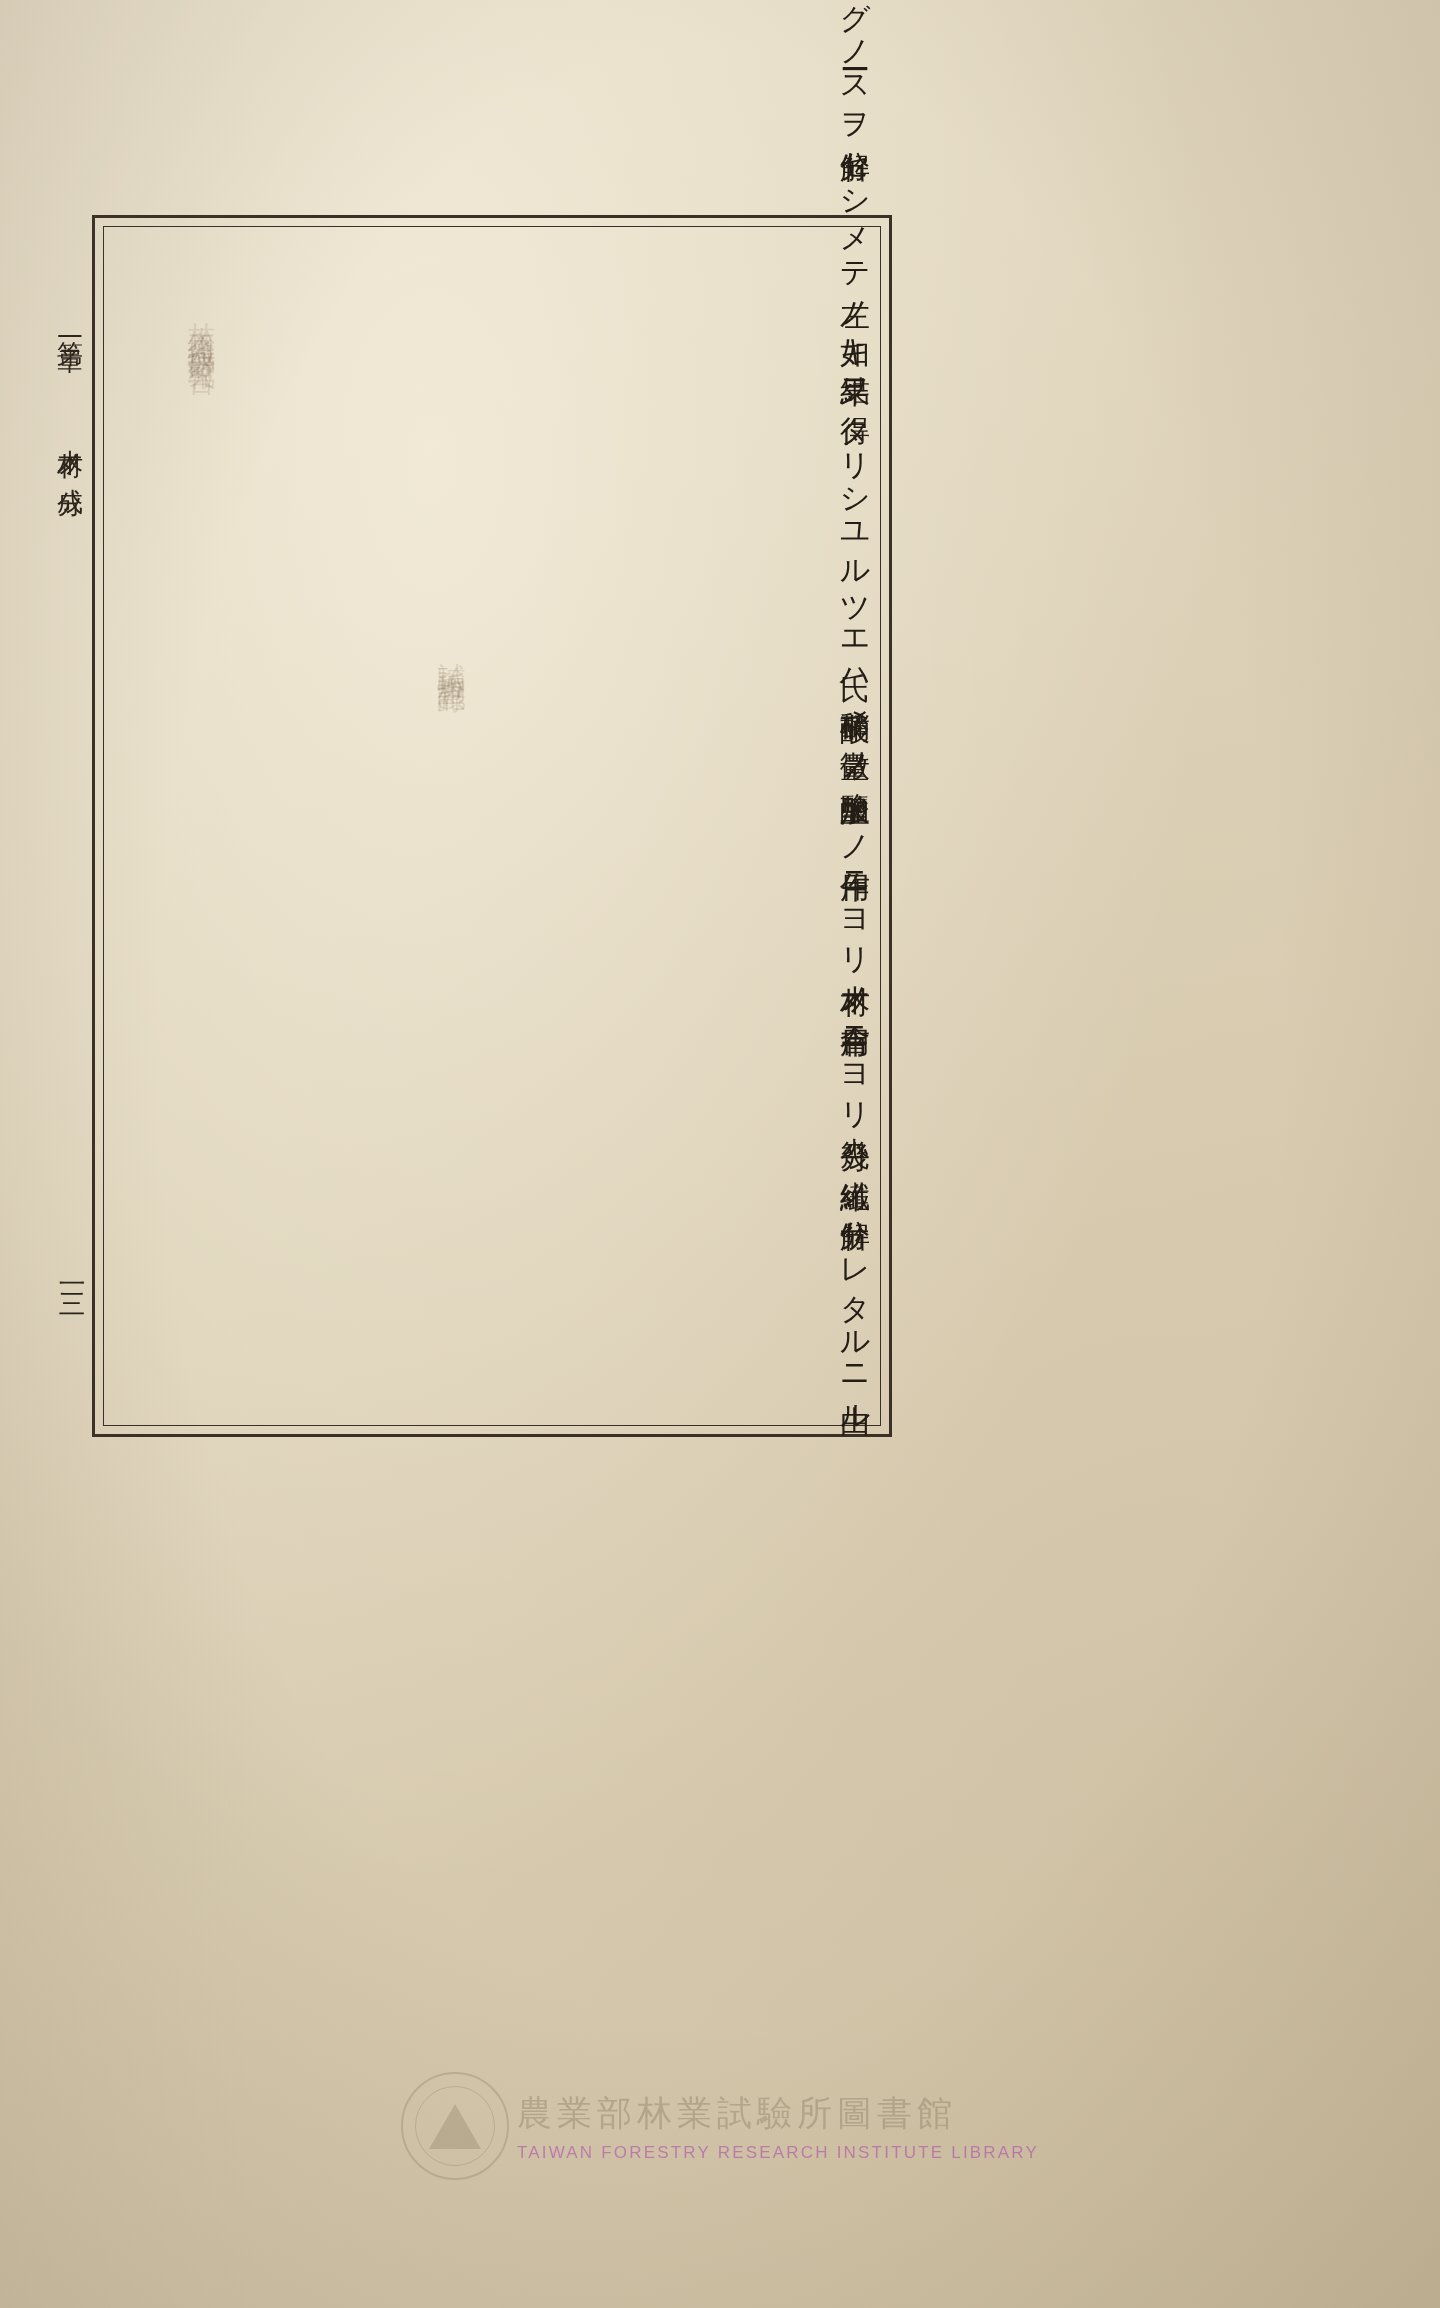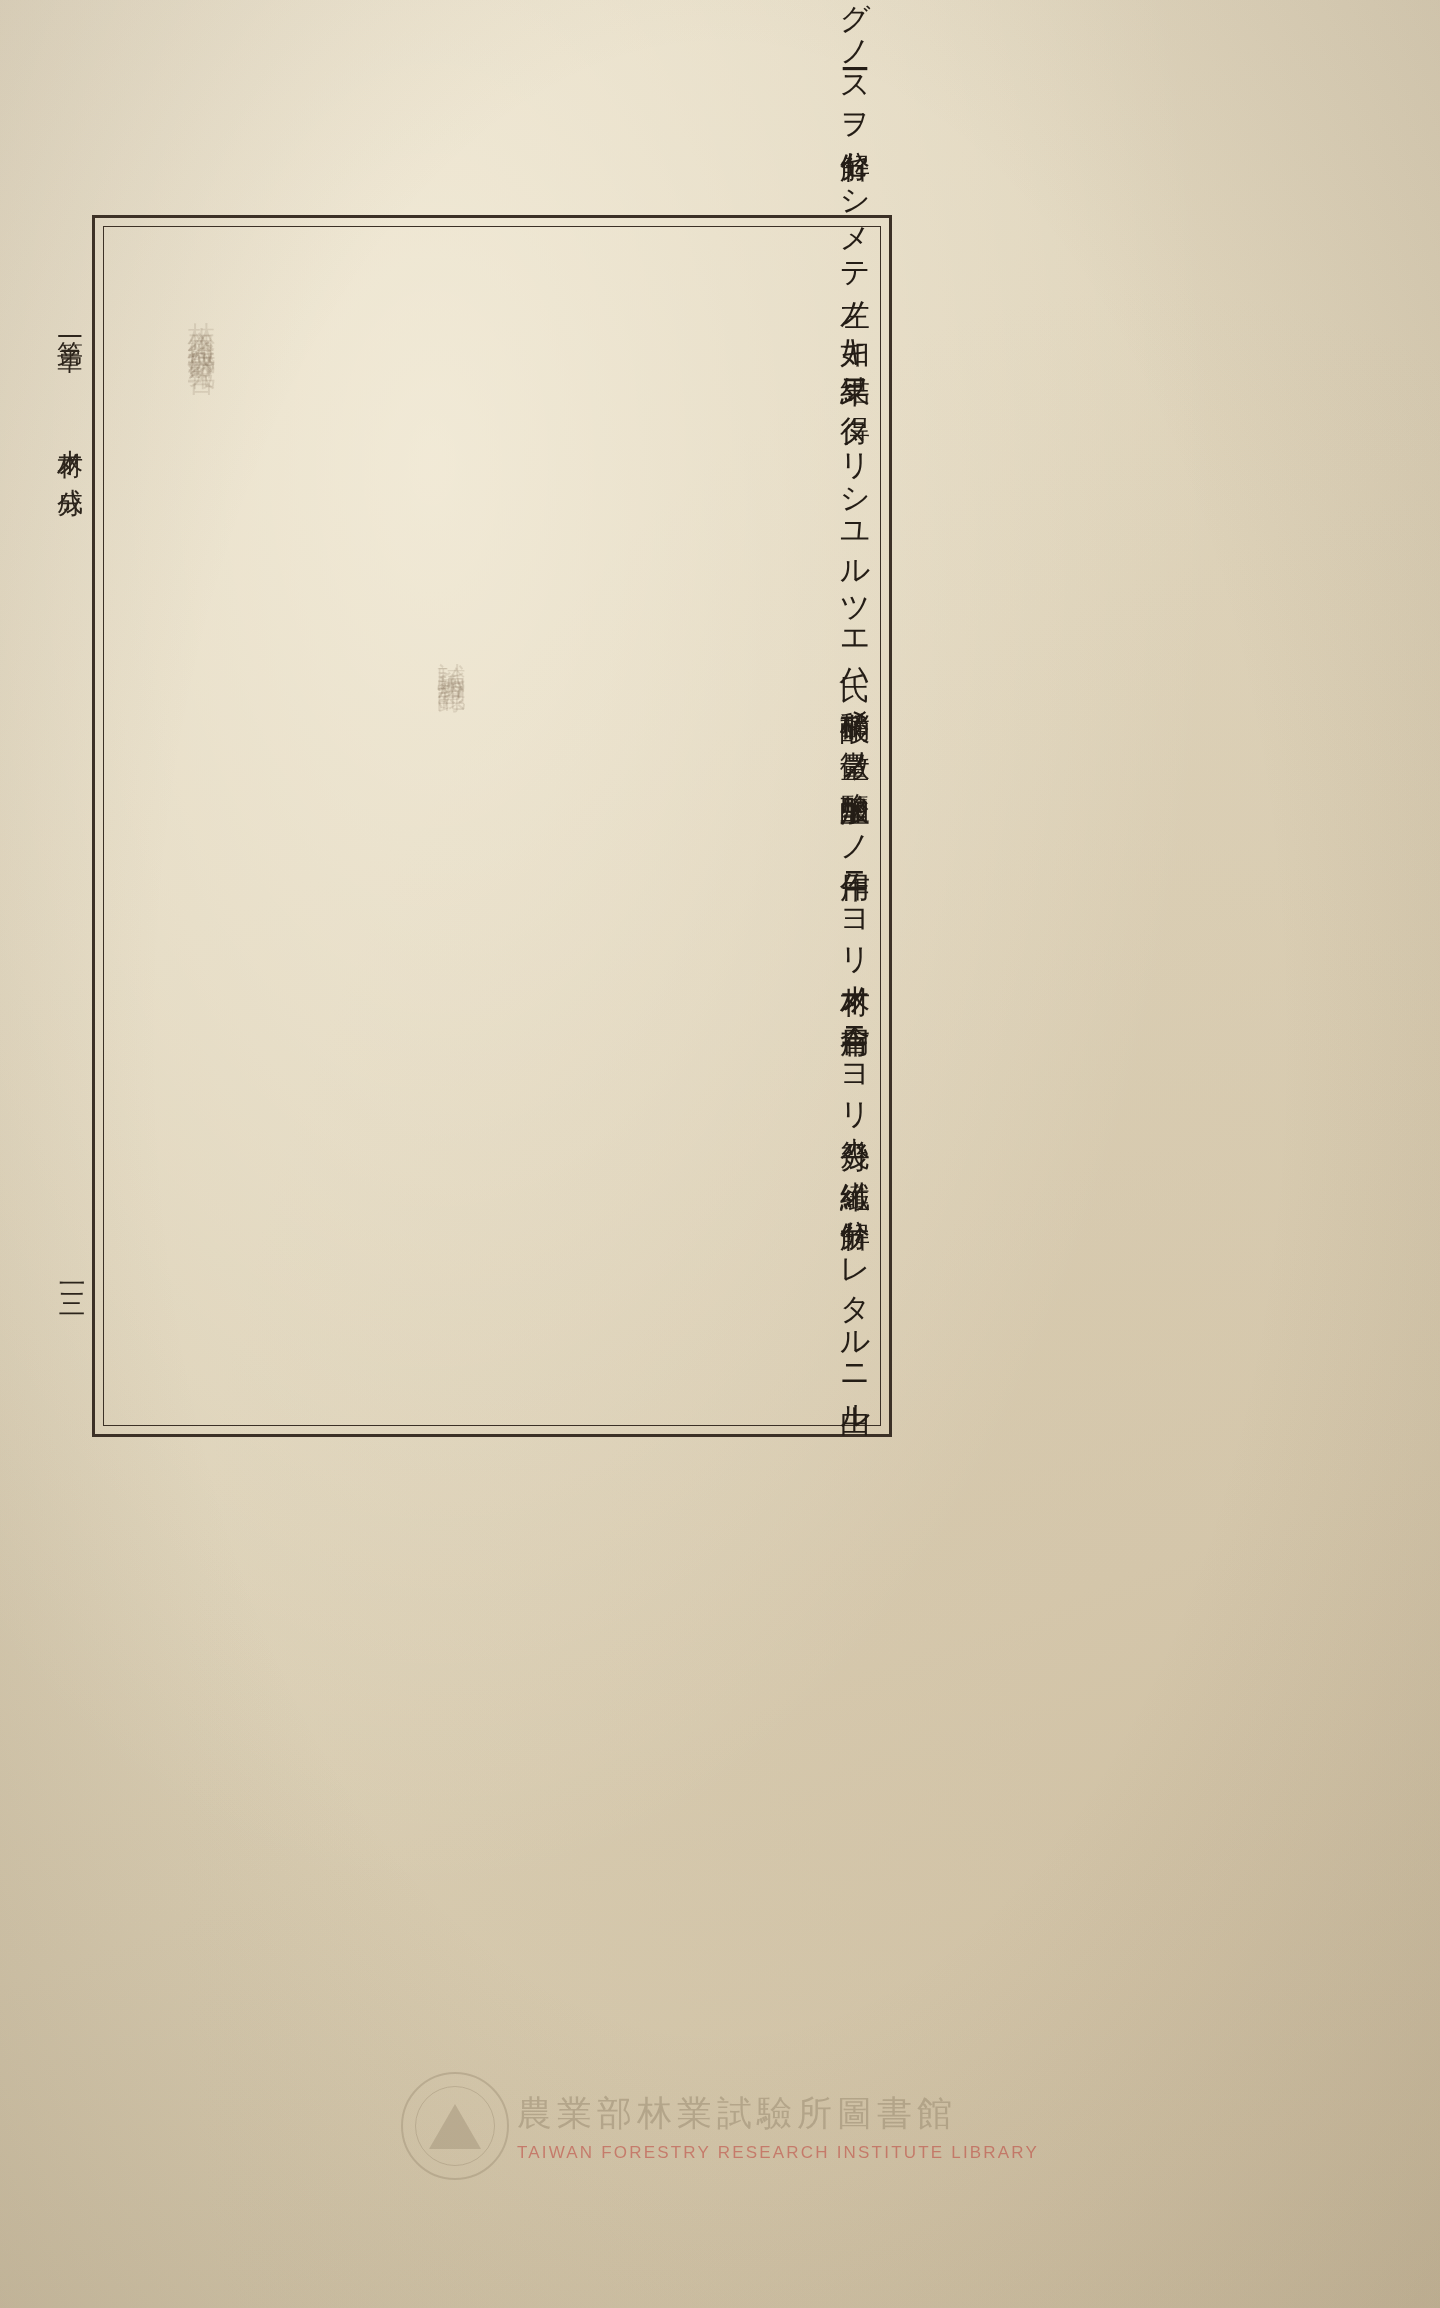--- a/index.html
+++ b/index.html
@@ -148,21 +148,21 @@
   }
   #wm-cn {
     font-size: 35px;
     letter-spacing: 5px;
     color: #8d7e64;
     font-family: "DejaVu Serif", serif;
   }
   #wm-en {
     font-size: 17px;
     letter-spacing: 2.2px;
-    color: #b91c1c;
+    color: #a21caf;
     font-family: "Liberation Sans", sans-serif;
   }
 
   
   .showthrough {
     position: absolute;
     color: rgba(90,72,48,0.13);
     writing-mode: vertical-rl;
     text-orientation: upright;
     font-size: 28px;

